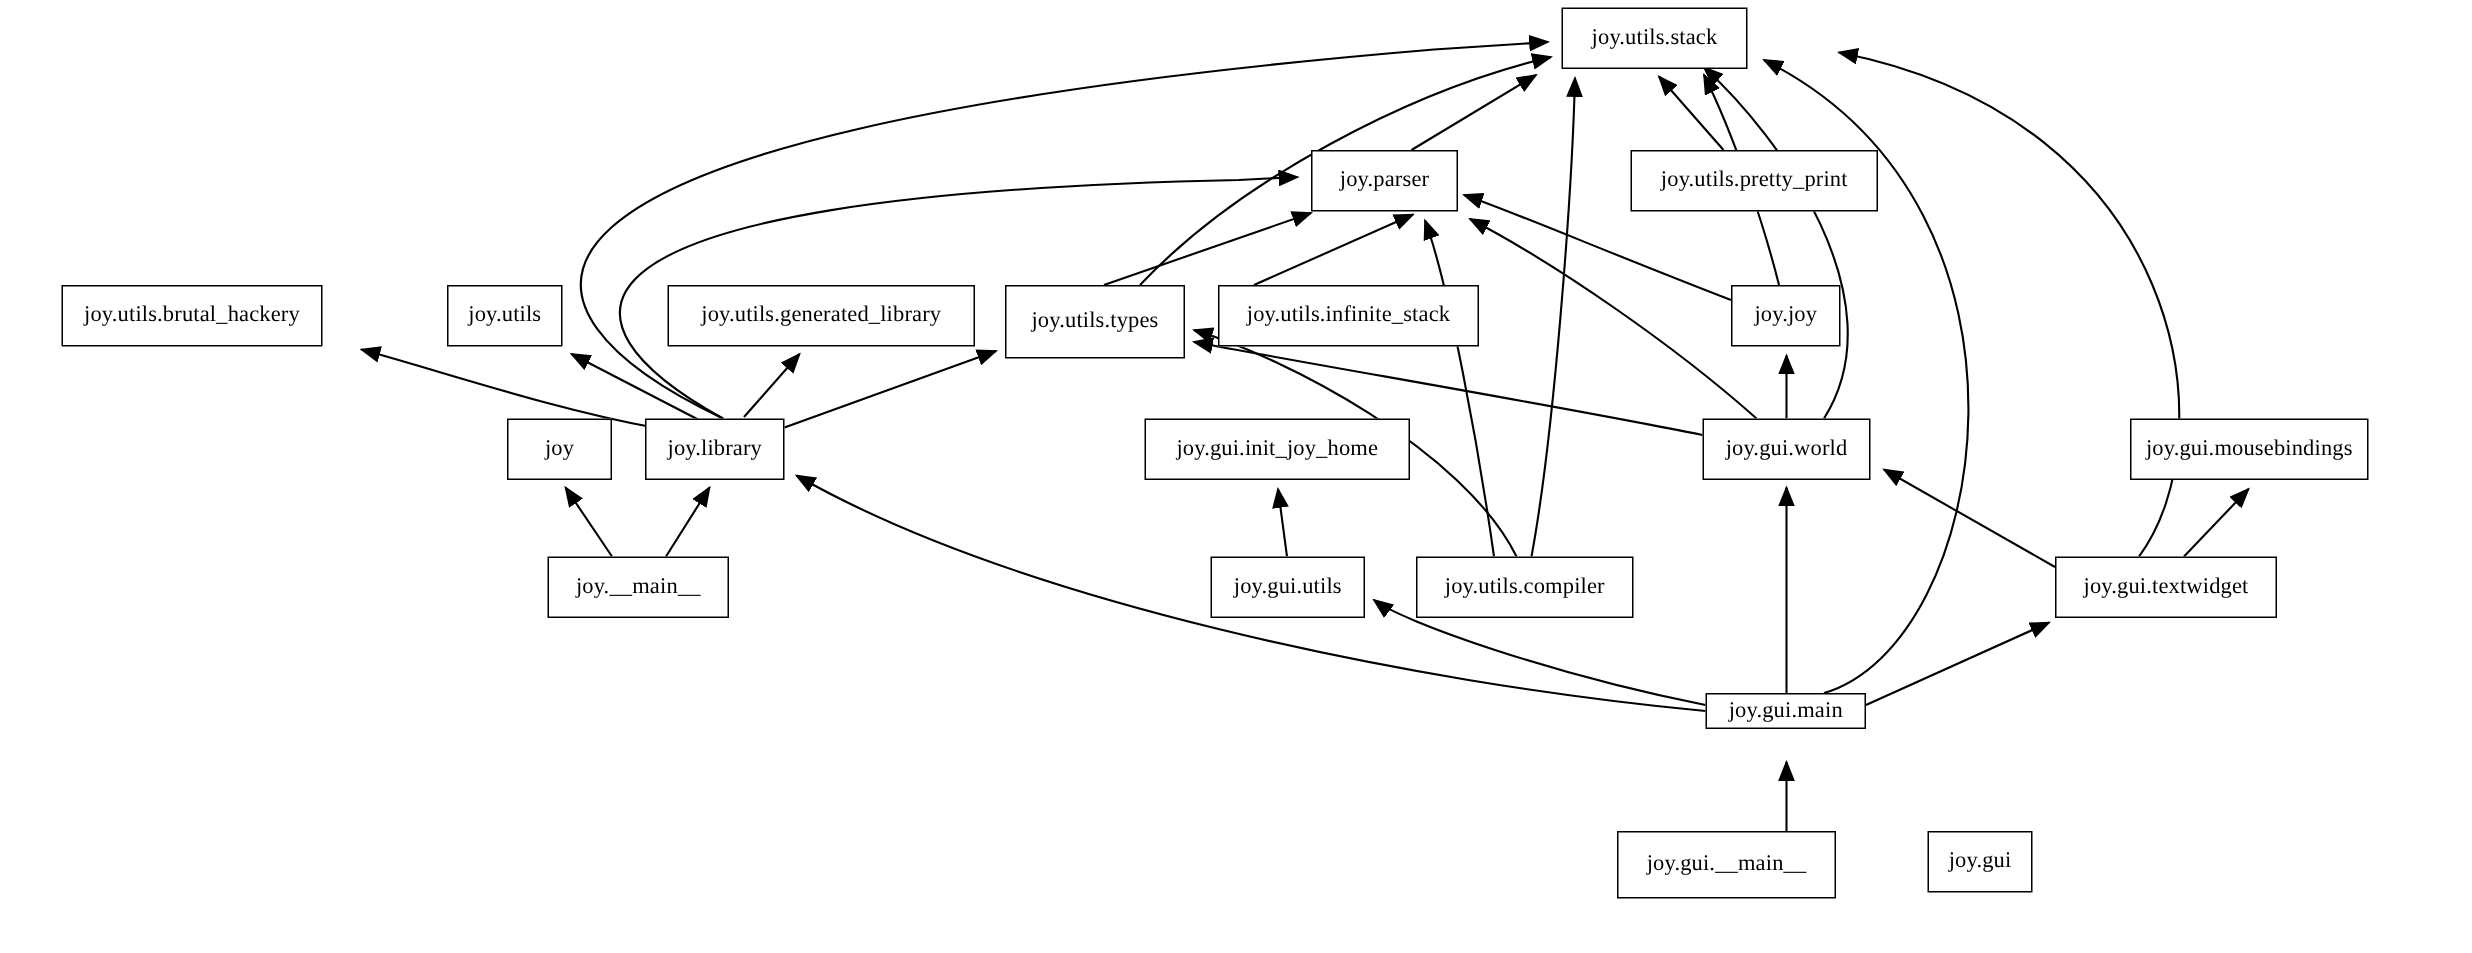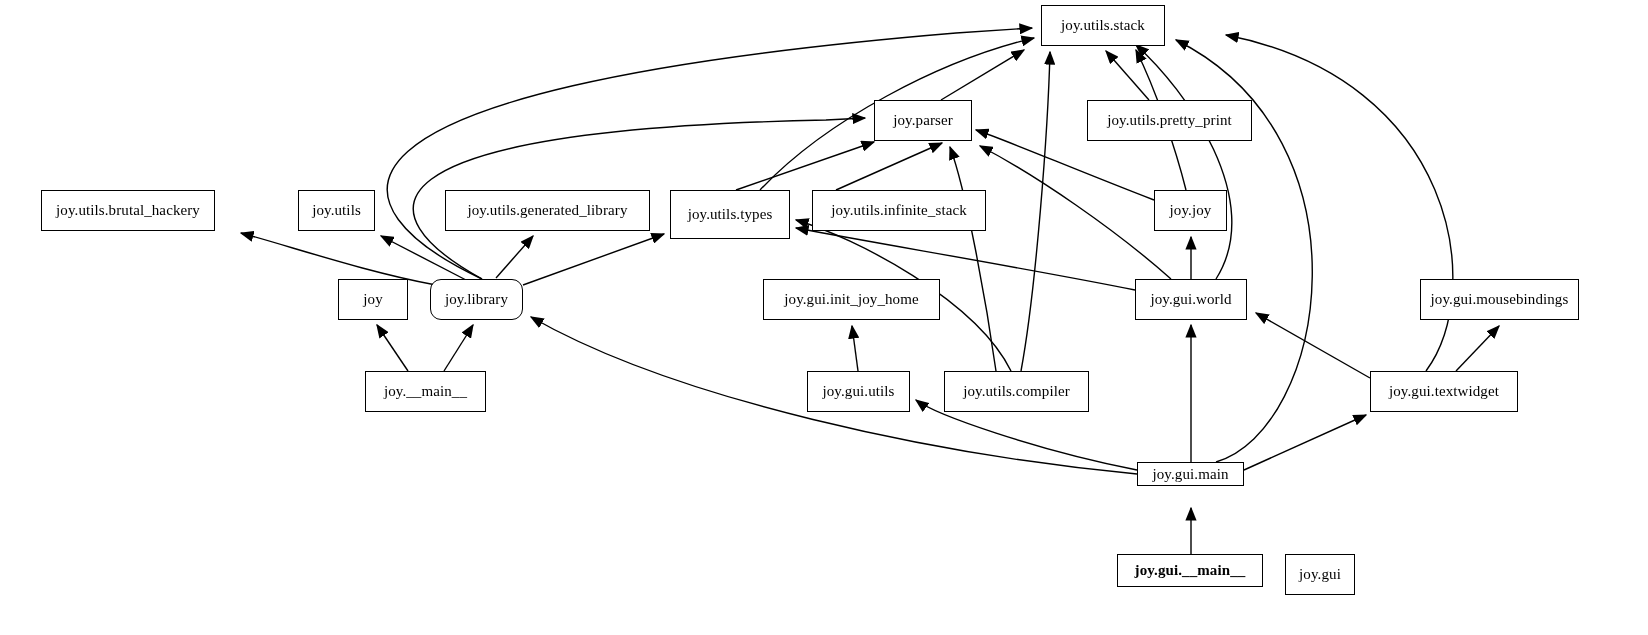--- a/index.html
+++ b/index.html
@@ -117,21 +117,21 @@
       </div>
       <div class="node" style="left: 1118px; top: 190px; width: 73px; height: 41px;">
         <span class="node-label">joy.joy</span>
       </div>
       <div class="node" style="left: 1384px; top: 279px; width: 159px; height: 41px;">
         <span class="node-label">joy.gui.mousebindings</span>
       </div>
       <div class="node" style="left: 302px; top: 279px; width: 70px; height: 41px;">
         <span class="node-label">joy</span>
       </div>
-      <div class="node" style="left: 394px; top: 279px; width: 93px; height: 41px; border-radius: 11px;">
+      <div class="node" style="left: 394px; top: 279px; width: 93px; height: 41px;">
         <span class="node-label">joy.library</span>
       </div>
       <div class="node" style="left: 727px; top: 279px; width: 177px; height: 41px;">
         <span class="node-label">joy.gui.init_joy_home</span>
       </div>
       <div class="node" style="left: 1099px; top: 279px; width: 112px; height: 41px;">
         <span class="node-label">joy.gui.world</span>
       </div>
       <div class="node" style="left: 329px; top: 371px; width: 121px; height: 41px;">
         <span class="node-label">joy.__main__</span>
@@ -141,21 +141,21 @@
       </div>
       <div class="node" style="left: 908px; top: 371px; width: 145px; height: 41px;">
         <span class="node-label">joy.utils.compiler</span>
       </div>
       <div class="node" style="left: 1334px; top: 371px; width: 148px; height: 41px;">
         <span class="node-label">joy.gui.textwidget</span>
       </div>
       <div class="node" style="left: 1101px; top: 462px; width: 107px; height: 24px;">
         <span class="node-label">joy.gui.main</span>
       </div>
-      <div class="node" style="left: 1081px; top: 554px; width: 146px; height: 33px; font-weight: bold;">
+      <div class="node" style="left: 1042px; top: 554px; width: 146px; height: 45px;">
         <span class="node-label">joy.gui.__main__</span>
       </div>
       <div class="node" style="left: 1249px; top: 554px; width: 70px; height: 41px;">
         <span class="node-label">joy.gui</span>
       </div>
     </div>
 
 </div>
 
 </body></html>

